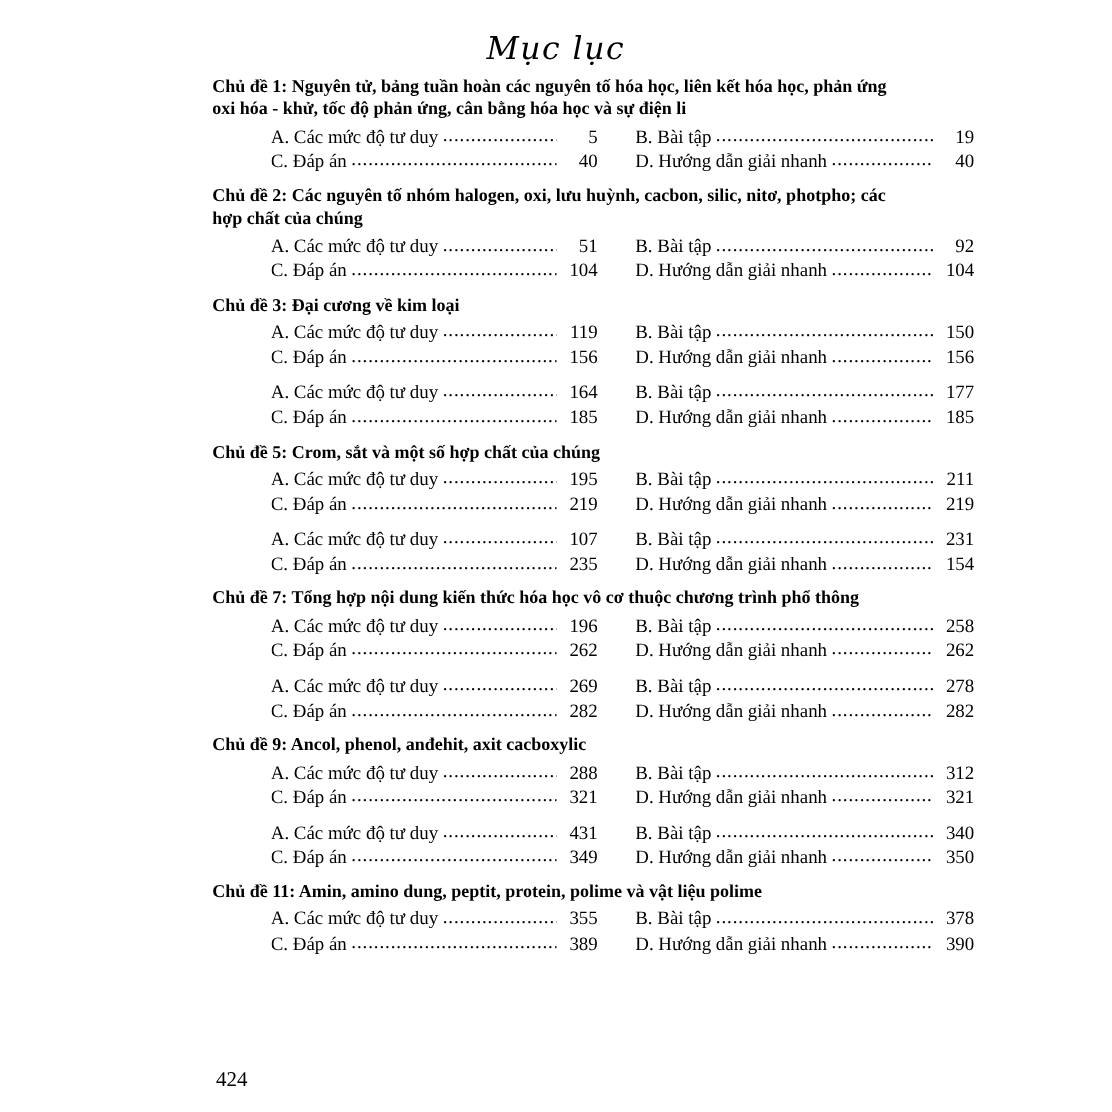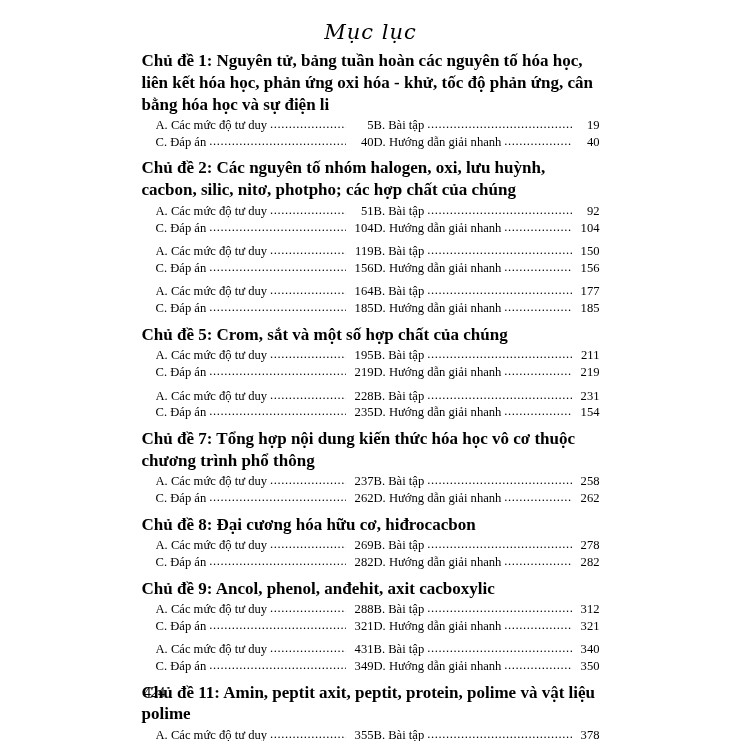--- a/index.html
+++ b/index.html
@@ -32,40 +32,41 @@
   .toc-body {
     margin: 0 auto;
     width: 460px;
     padding-left: 2px;
   }
   .chapter {
     margin-bottom: 7px;
   }
   .chapter-title {
     font-weight: bold;
-    font-size: 17px;
+    font-size: 12px;
     line-height: 1.28;
     margin-bottom: 2px;
     text-align: left;
   }
   .entries {
     padding-left: 14px;
   }
   .entry-row {
     display: flex;
     flex-direction: row;
     font-size: 12.6px;
     line-height: 1.32;
   }
   .entry {
     display: flex;
     flex-direction: row;
     align-items: baseline;
     white-space: nowrap;
     overflow: hidden;
+    margin-left: 25px;
   }
   .entry.left {
     width: 218px;
     flex: 0 0 218px;
   }
   .entry.right {
     width: 226px;
     flex: 0 0 226px;
     justify-content: center;
   }
@@ -84,21 +85,21 @@
     top: -1px;
   }
   .entry-page {
     flex: 0 0 auto;
     text-align: right;
     min-width: 26px;
   }
   .page-number {
     position: absolute;
     left: 144px;
-    bottom: 40px;
+    bottom: 12px;
     font-size: 14px;
     font-family: "Liberation Serif", serif;
   }
 </style>
 </head>
 <body>
 
 <div class="page">
   <div class="toc-title">Mục lục</div>
   <div class="toc-body">
@@ -154,20 +155,21 @@
             </div>
             <div class="entry right">
               <span class="entry-label">D. Hướng dẫn giải nhanh</span>
               <span class="dots">................................................................</span>
               <span class="entry-page">104</span>
             </div>
           </div>
         </div>
       </div>
       <div class="chapter">
+        <div class="chapter-title">Chủ đề 3: Đại cương về kim loại</div>
         <div class="entries">
           <div class="entry-row">
             <div class="entry left">
               <span class="entry-label">A. Các mức độ tư duy</span>
               <span class="dots">................................................................</span>
               <span class="entry-page">119</span>
             </div>
             <div class="entry right">
               <span class="entry-label">B. Bài tập</span>
               <span class="dots">................................................................</span>
@@ -244,21 +246,21 @@
             </div>
           </div>
         </div>
       </div>
       <div class="chapter">
         <div class="entries">
           <div class="entry-row">
             <div class="entry left">
               <span class="entry-label">A. Các mức độ tư duy</span>
               <span class="dots">................................................................</span>
-              <span class="entry-page">228</span>
+              <span class="entry-page">107</span>
             </div>
             <div class="entry right">
               <span class="entry-label">B. Bài tập</span>
               <span class="dots">................................................................</span>
               <span class="entry-page">231</span>
             </div>
           </div>
           <div class="entry-row">
             <div class="entry left">
               <span class="entry-label">C. Đáp án</span>
@@ -273,21 +275,21 @@
           </div>
         </div>
       </div>
       <div class="chapter">
         <div class="chapter-title">Chủ đề 7: Tổng hợp nội dung kiến thức hóa học vô cơ thuộc chương trình phổ thông</div>
         <div class="entries">
           <div class="entry-row">
             <div class="entry left">
               <span class="entry-label">A. Các mức độ tư duy</span>
               <span class="dots">................................................................</span>
-              <span class="entry-page">237</span>
+              <span class="entry-page">196</span>
             </div>
             <div class="entry right">
               <span class="entry-label">B. Bài tập</span>
               <span class="dots">................................................................</span>
               <span class="entry-page">258</span>
             </div>
           </div>
           <div class="entry-row">
             <div class="entry left">
               <span class="entry-label">C. Đáp án</span>
@@ -296,21 +298,20 @@
             </div>
             <div class="entry right">
               <span class="entry-label">D. Hướng dẫn giải nhanh</span>
               <span class="dots">................................................................</span>
               <span class="entry-page">262</span>
             </div>
           </div>
         </div>
       </div>
       <div class="chapter">
-        <div class="chapter-title">Chủ đề 8: Đại cương hóa hữu cơ, hiđrocacbon</div>
         <div class="entries">
           <div class="entry-row">
             <div class="entry left">
               <span class="entry-label">A. Các mức độ tư duy</span>
               <span class="dots">................................................................</span>
               <span class="entry-page">269</span>
             </div>
             <div class="entry right">
               <span class="entry-label">B. Bài tập</span>
               <span class="dots">................................................................</span>
@@ -382,21 +383,21 @@
             </div>
             <div class="entry right">
               <span class="entry-label">D. Hướng dẫn giải nhanh</span>
               <span class="dots">................................................................</span>
               <span class="entry-page">350</span>
             </div>
           </div>
         </div>
       </div>
       <div class="chapter">
-        <div class="chapter-title">Chủ đề 11: Amin, peptit axit, peptit, protein, polime và vật liệu polime</div>
+        <div class="chapter-title">Chủ đề 11: Amin, amino dung, peptit, protein, polime và vật liệu polime</div>
         <div class="entries">
           <div class="entry-row">
             <div class="entry left">
               <span class="entry-label">A. Các mức độ tư duy</span>
               <span class="dots">................................................................</span>
               <span class="entry-page">355</span>
             </div>
             <div class="entry right">
               <span class="entry-label">B. Bài tập</span>
               <span class="dots">................................................................</span>

